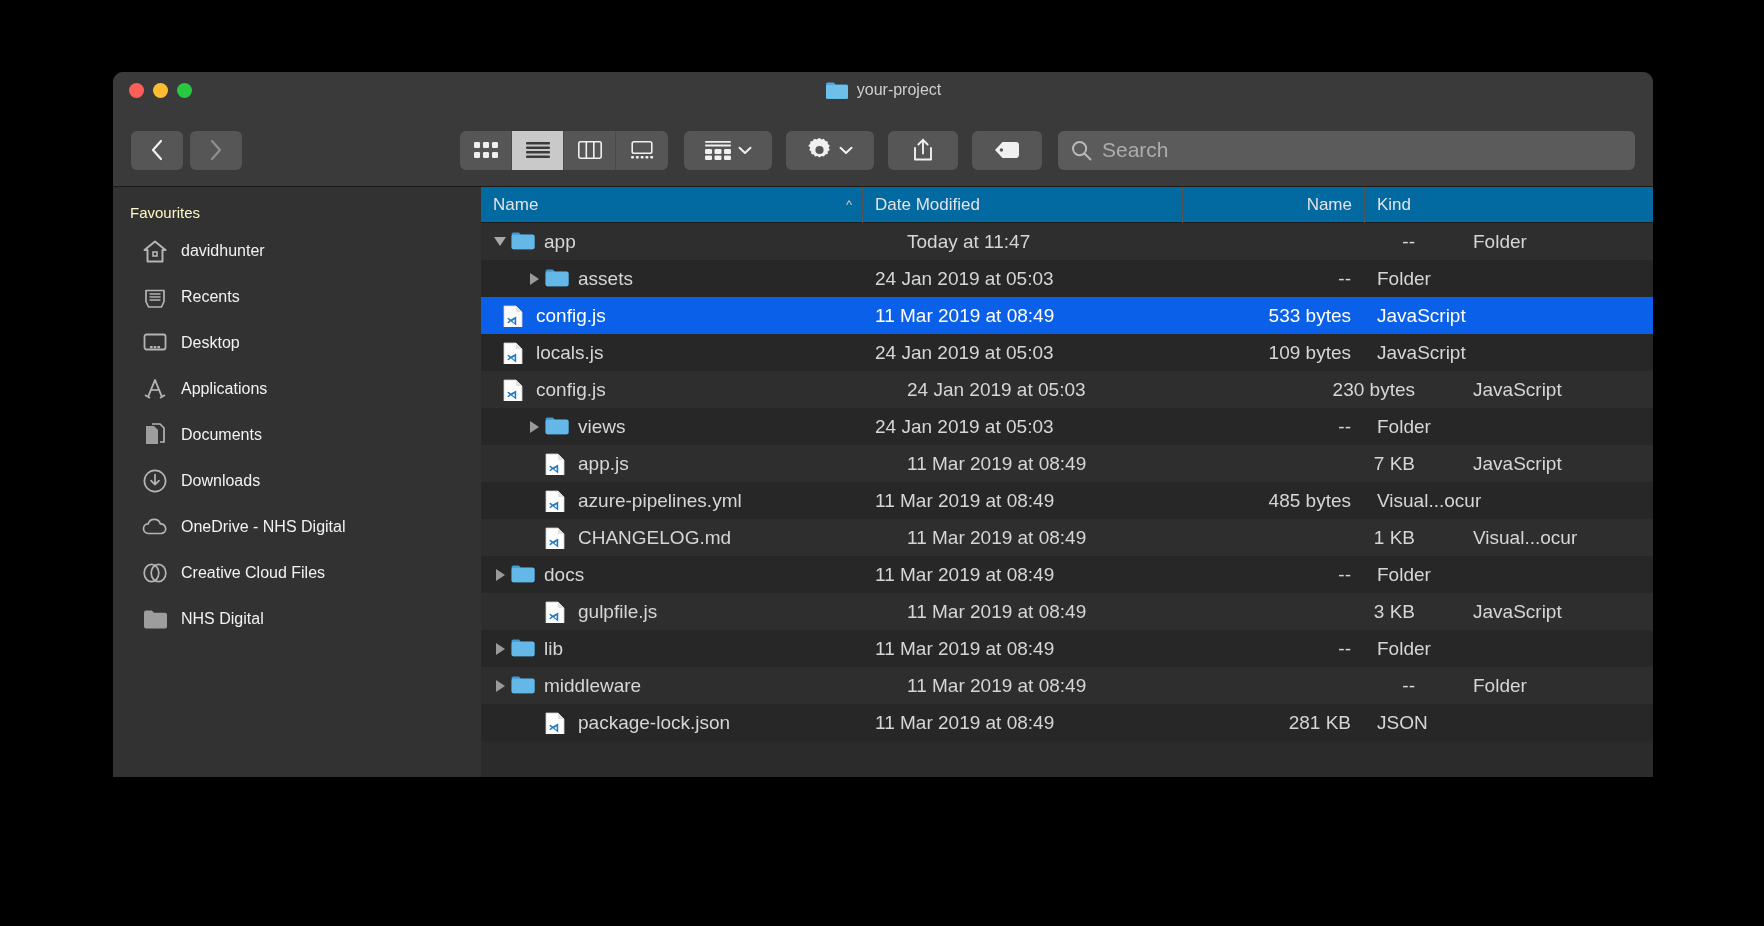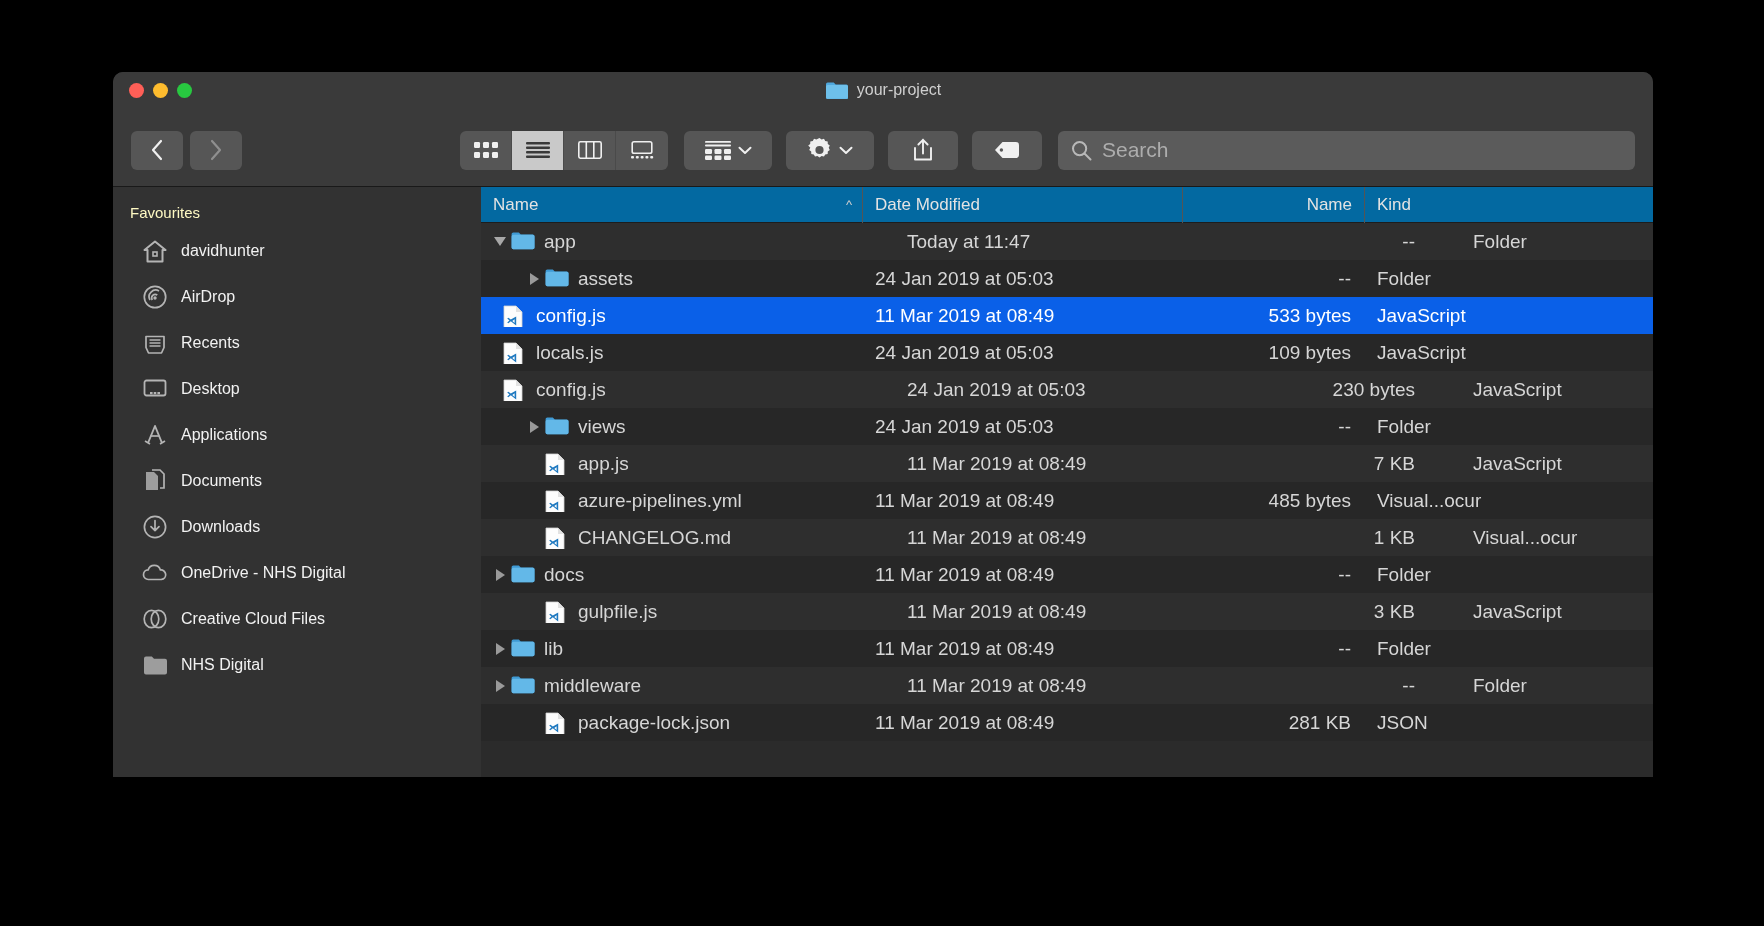--- a/index.html
+++ b/index.html
@@ -304,31 +304,20 @@
       <div class="side-item">
         <span class="side-icon">
           <svg width="24" height="23" viewBox="0 0 24 23">
               <path d="M12 1.5L22.5 10h-3v11.5h-15V10h-3z" fill="none" stroke="#b4b4b4" stroke-width="2" stroke-linejoin="round"></path>
               <rect x="10" y="12" width="4" height="4" fill="none" stroke="#b4b4b4" stroke-width="1.6"></rect>
             </svg>
         </span>
         <span>davidhunter</span>
       </div>
 
-      <div class="side-item">
-        <span class="side-icon">
-          <svg width="24" height="24" viewBox="0 0 24 24">
-              <circle cx="12" cy="12" r="10.7" fill="none" stroke="#b4b4b4" stroke-width="1.7"></circle>
-              <path d="M7 15a6.6 6.6 0 019-9" fill="none" stroke="#b4b4b4" stroke-width="1.7"></path>
-              <path d="M9.3 15a3.6 3.6 0 015-5" fill="none" stroke="#b4b4b4" stroke-width="1.7"></path>
-              <circle cx="12" cy="13" r="1.7" fill="#b4b4b4"></circle>
-            </svg>
-        </span>
-        <span>AirDrop</span>
-      </div>
 
       <div class="side-item">
         <span class="side-icon">
           <svg width="24" height="23" viewBox="0 0 24 23">
               <path d="M3 4.5h18v11l-2.5 5.5h-13L3 15.5z" fill="none" stroke="#b4b4b4" stroke-width="1.7" stroke-linejoin="round"></path>
               <g stroke="#b4b4b4" stroke-width="1.5">
                 <line x1="6.5" y1="8" x2="17.5" y2="8"></line>
                 <line x1="6.5" y1="11" x2="17.5" y2="11"></line>
                 <line x1="6.5" y1="14" x2="17.5" y2="14"></line>
               </g>

